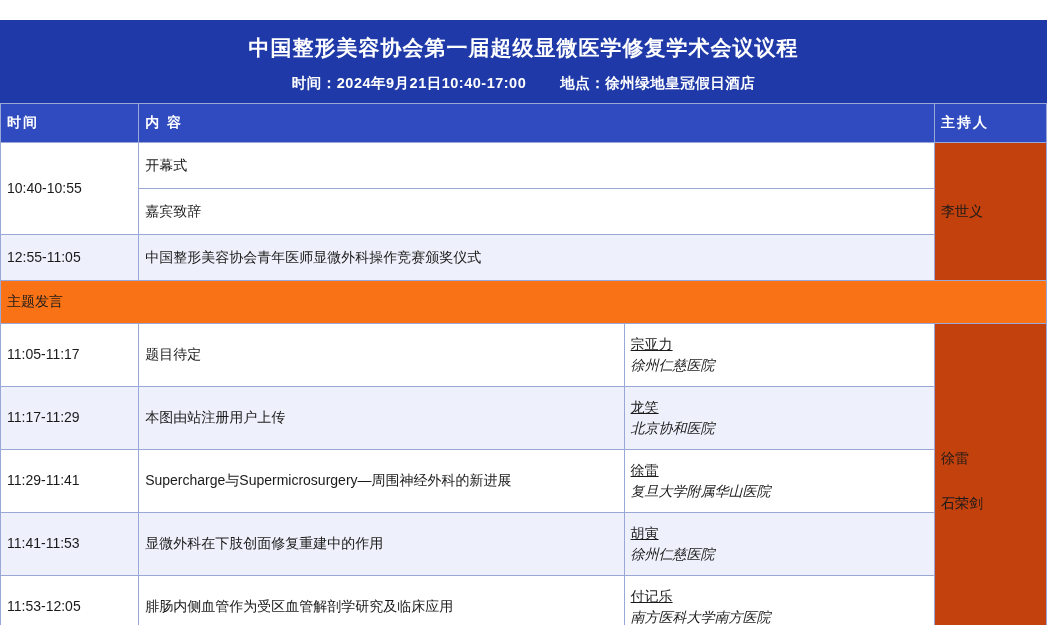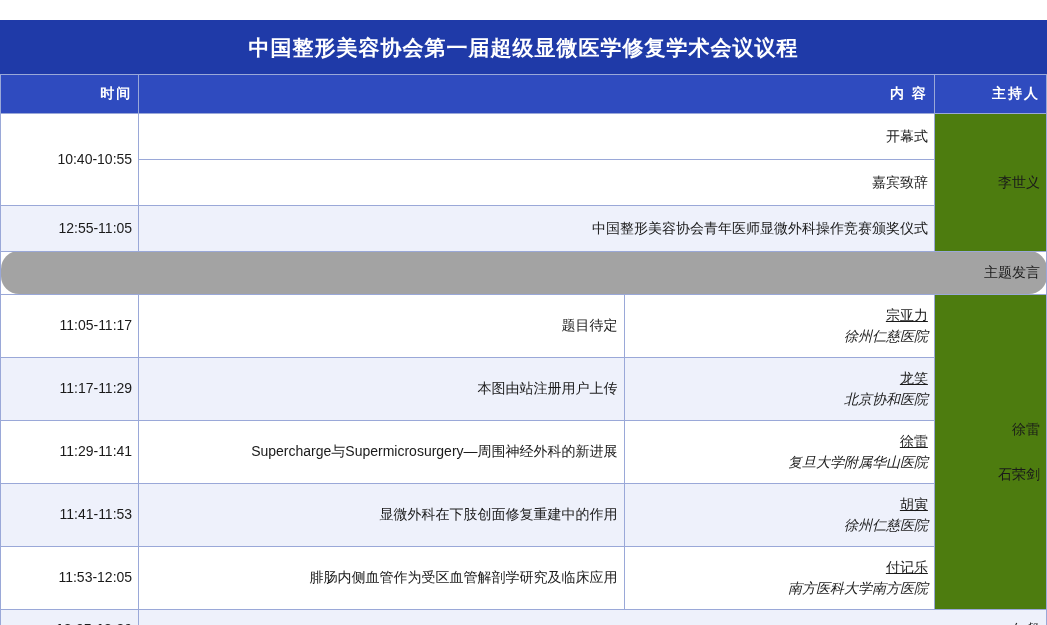--- a/index.html
+++ b/index.html
@@ -44,46 +44,45 @@
     width: 34px;
   }
   table.agenda {
     border-collapse: collapse;
     width: 1047px;
     table-layout: fixed;
   }
   table.agenda td, table.agenda th {
     border: 1px solid #9aa8d8;
     font-size: 14px;
-    text-align: right;
+    text-align: left;
     vertical-align: middle;
     padding: 4px 6px;
     line-height: 1.45;
   }
   thead th {
     background: #2f4bbf;
     color: #ffffff;
     font-size: 15px;
     font-weight: bold;
     height: 30px;
     letter-spacing: 2px;
   }
   .col-time { width: 138px; }
   .col-mid  { width: 485px; }
   .col-right{ width: 310px; }
   .col-host { width: 112px; }
 
   .row-white { background: #ffffff; }
   .row-tint  { background: #eef1fb; }
-  .cell-host { background: #4d7c0f; font-size: 14.5px; }
+  .cell-host { background: #c2410c; font-size: 14.5px; }
   .section-row td {
-    background: #a3a3a3;
+    background: #f97316;
     font-size: 14.5px;
     height: 34px;
-    border-radius: 18px;
   }
   .title-line { font-size: 14px; text-decoration: underline; }
   .sub-line { font-size: 14px; font-style: italic; }
   td.tall { height: 54px; }
   td.mid { height: 37px; }
   .lunch td {
     background: #eef1fb;
     height: 32px;
   }
   .lunch .lunch-time { font-weight: bold; }
@@ -106,20 +105,23 @@
     vertical-align: -1px;
   }
 </style>
 </head>
 <body>
 
 <div class="page">
 
   <div class="header">
     <div class="header-title">中国整形美容协会第一届超级显微医学修复学术会议议程</div>
+    <div class="header-sub">
+      <span>时间：</span><span>2024年9月21日10:40-17:00</span><span class="gap"></span><span>地点：</span><span>徐州绿地皇冠假日酒店</span>
+    </div>
   </div>
 
   <table class="agenda">
     <colgroup>
       <col class="col-time">
       <col class="col-mid">
       <col class="col-right">
       <col class="col-host">
     </colgroup>
     <thead>

